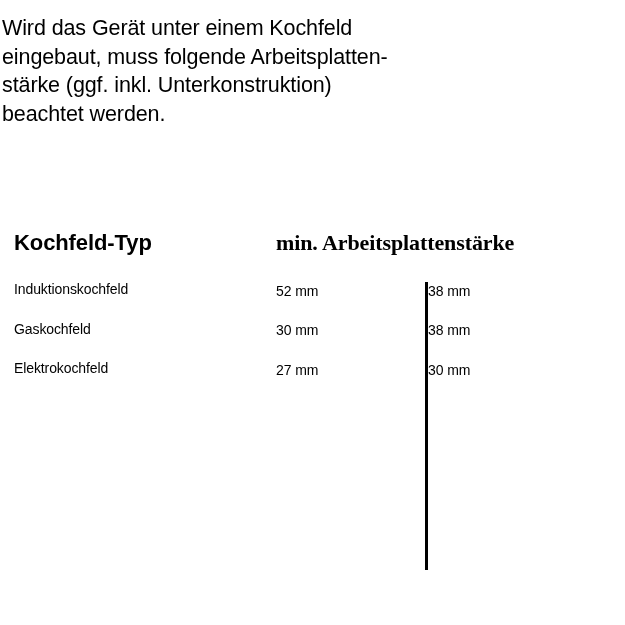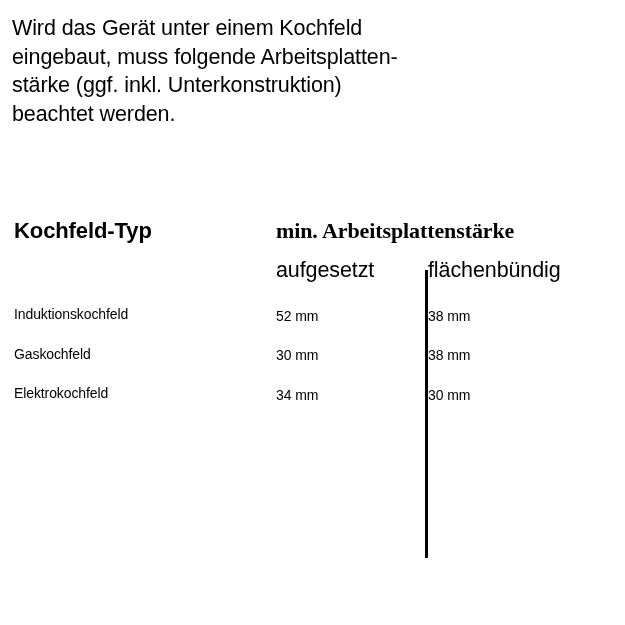--- a/index.html
+++ b/index.html
@@ -12,32 +12,32 @@
     background: #ffffff;
     font-family: "Liberation Sans", sans-serif;
     color: #000000;
     overflow: hidden;
   }
   .page {
     position: relative;
     width: 625px;
     height: 625px;
     box-sizing: border-box;
-    padding: 14px 10px 0 12px;
+    padding: 14px 10px 0 2px;
   }
   .intro {
     font-size: 21.5px;
     line-height: 1.33;
     letter-spacing: -0.1px;
     white-space: pre-line;
   }
   .table-wrap {
     position: absolute;
     left: 14px;
-    top: 218px;
+    top: 230px;
     width: 600px;
   }
   table.spec {
     border-collapse: collapse;
     width: 600px;
     table-layout: fixed;
   }
   table.spec td, table.spec th {
     padding: 0;
     margin: 0;
@@ -100,41 +100,36 @@
       <colgroup>
         <col class="c1">
           <col class="c2">
           <col class="c3">
       </colgroup>
       <tbody>
         <tr class="header-row">
           <th class="h-type">Kochfeld-Typ</th>
           <th class="h-thick" colspan="2">min. Arbeitsplattenstärke</th>
         </tr>
-        <tr class="subheader-row">
-          <td></td>
-          <td class="cell-pad">aufgesetzt</td>
-          <td class="cell-pad2">flächenbündig</td>
-        </tr>
 
         <tr class="data-row">
           <td class="type-cell">Induktionskochfeld</td>
           <td class="cell-pad">52 mm</td>
           <td class="cell-pad2">38 mm</td>
         </tr>
 
 
         <tr class="data-row">
           <td class="type-cell">Gaskochfeld</td>
           <td class="cell-pad">30 mm</td>
           <td class="cell-pad2">38 mm</td>
         </tr>
 
         <tr class="data-row">
           <td class="type-cell">Elektrokochfeld</td>
-          <td class="cell-pad">34 mm</td>
+          <td class="cell-pad">27 mm</td>
           <td class="cell-pad2">30 mm</td>
         </tr>
       </tbody>
     </table>
   </div>
 
 </div>
 
 </body></html>

